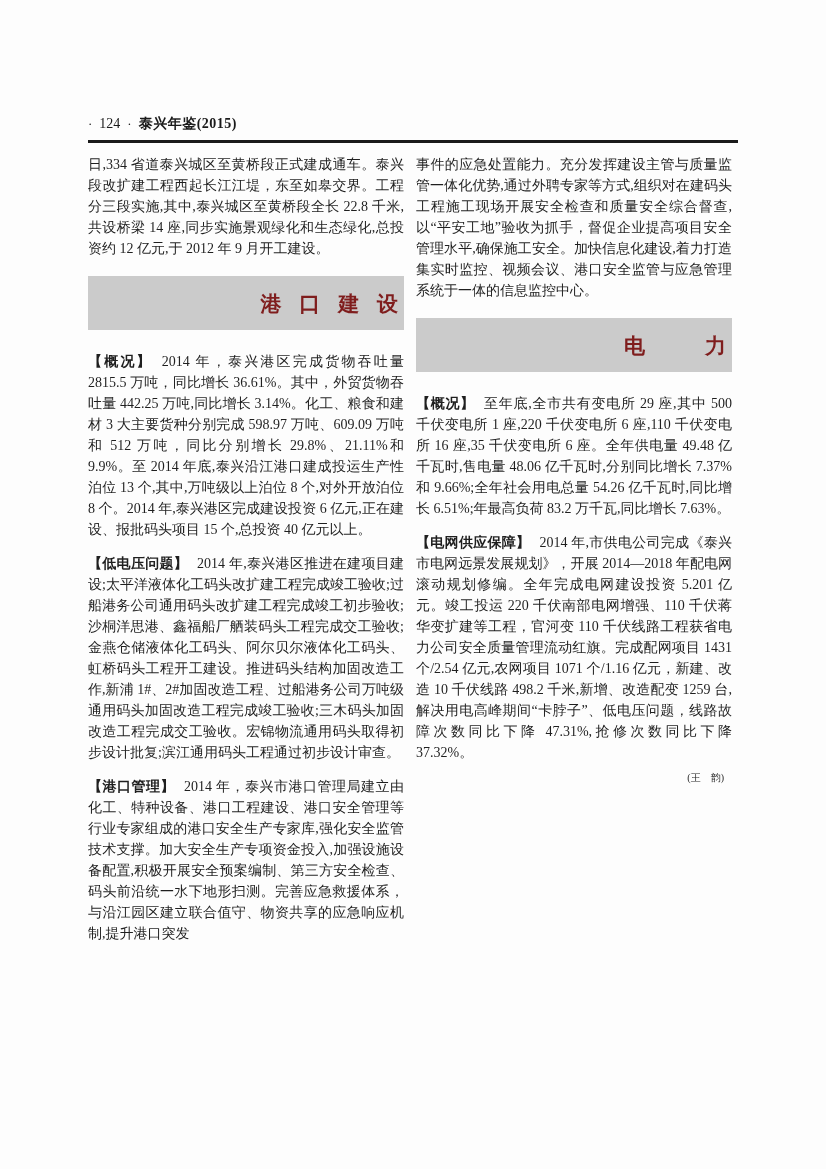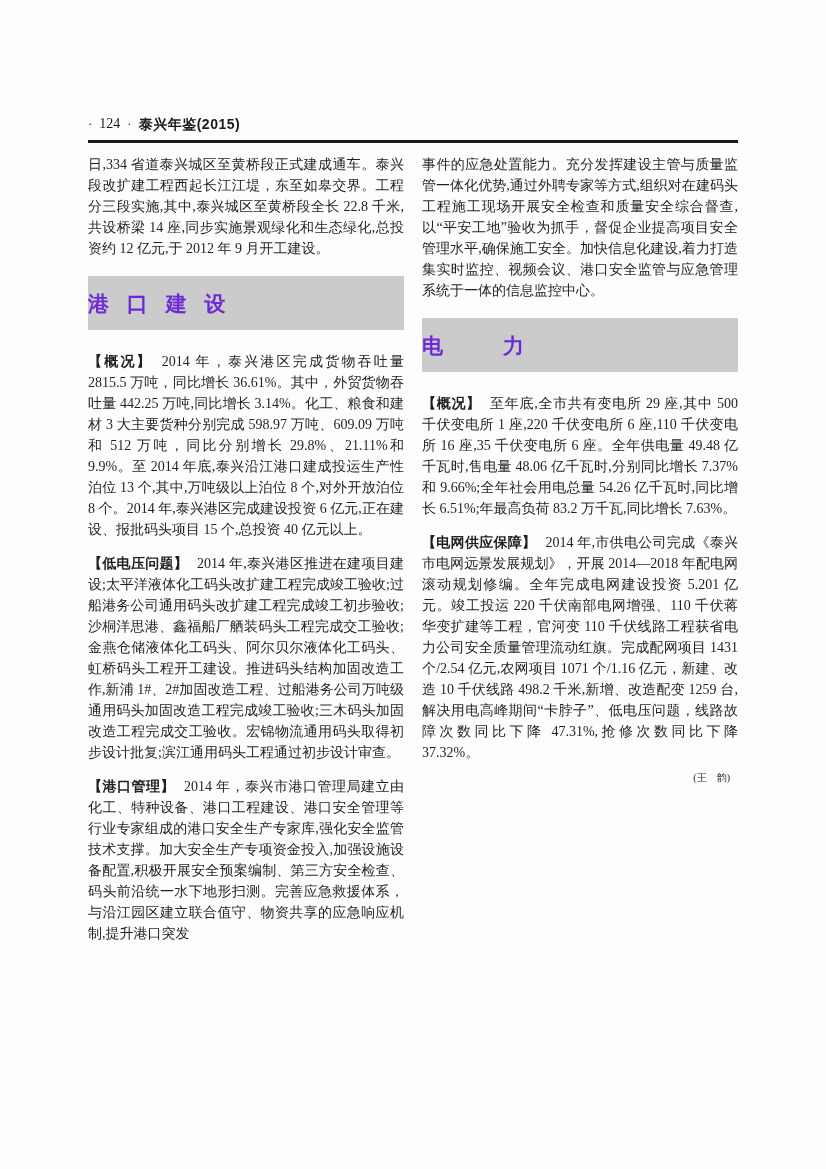--- a/index.html
+++ b/index.html
@@ -22,54 +22,54 @@
   .page-header {
     display: flex;
     align-items: center;
     gap: 7px;
     font-size: 14px;
     line-height: 16px;
     color: #1a1a1a;
   }
   .page-header .dot { font-size: 13px; }
   .page-header .book-title {
-    font-family: Liberation Sans, sans-serif;
+    font-family: Liberation Serif, serif;
     font-weight: 600;
     letter-spacing: 0.5px;
   }
   .rule {
     height: 3px;
     background: #1a1a1a;
     margin-top: 8px;
   }
   .columns {
     display: flex;
-    gap: 18px;
+    gap: 12px;
     margin-top: 11px;
   }
   .column {
     width: 316px;
     font-size: 14px;
     line-height: 21px;
     text-align: justify;
     text-justify: inter-ideograph;
   }
   .body-par { margin: 0; }
   .section-box {
     background: #cbcbcb;
     height: 54px;
     margin: 17px 0 21px 0;
     display: flex;
     align-items: center;
-    justify-content: flex-start;
+    justify-content: flex-end;
     font-family: "Liberation Sans", "DejaVu Sans", sans-serif;
     font-weight: bold;
     font-size: 21px;
     letter-spacing: 6px;
-    color: #6d28d9;
+    color: #7f1d1d;
   }
   .article {
     margin-top: 13px;
   }
   .article-label {
     font-family: "Liberation Sans", "DejaVu Sans", sans-serif;
     font-weight: bold;
     margin-right: 9px;
     white-space: nowrap;
     margin-top: 36px;

